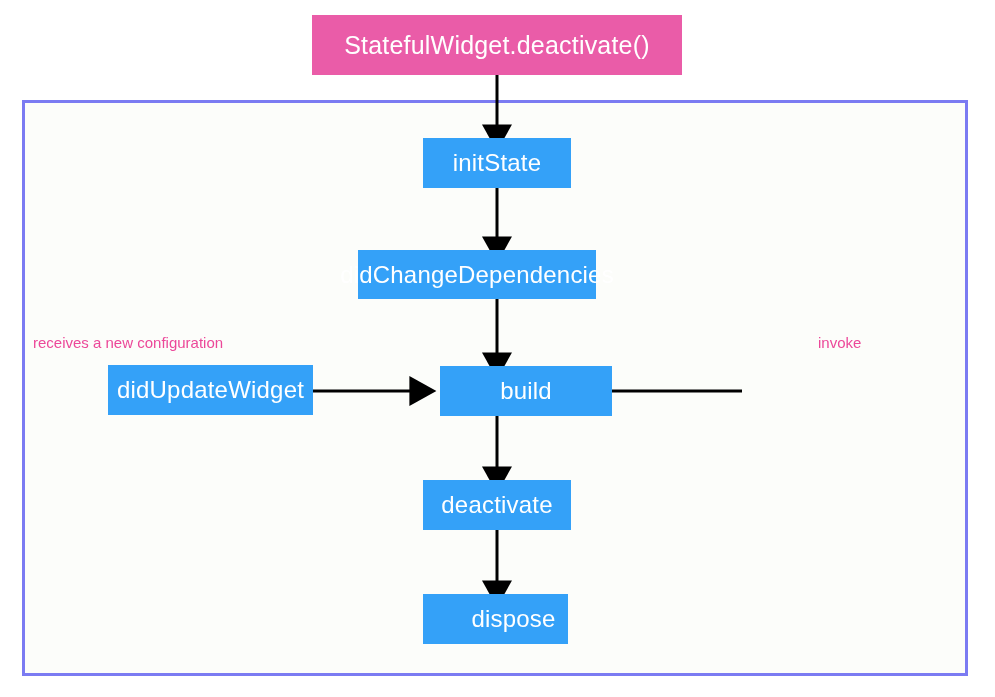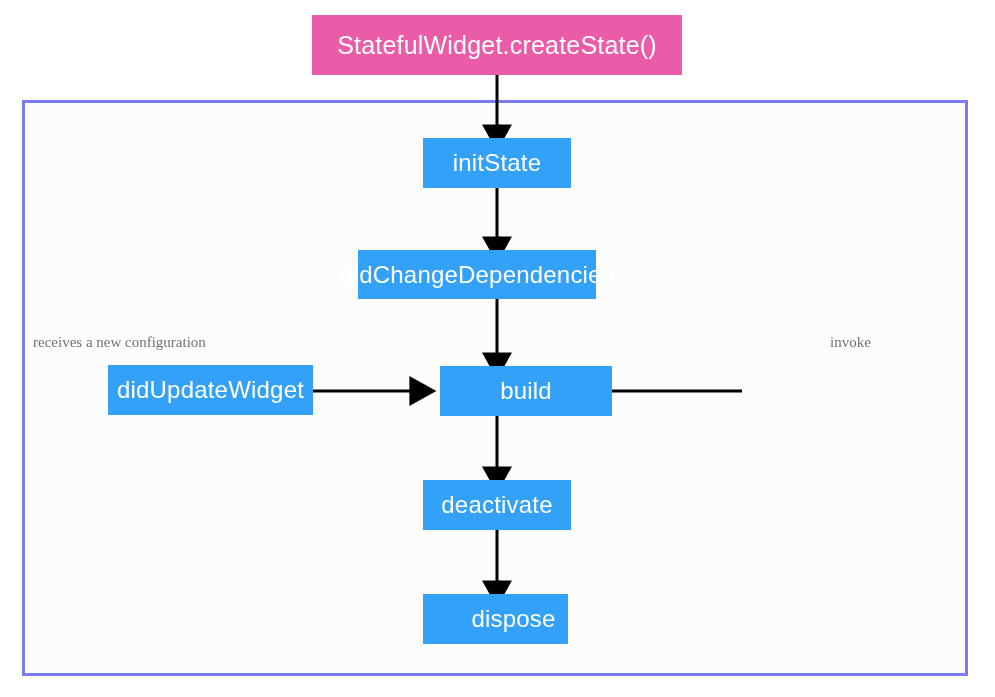--- a/index.html
+++ b/index.html
@@ -59,28 +59,28 @@
   #node-didchange    { left: 358px; top: 250px; width: 238px; height: 49px; }
   #node-build        { left: 440px; top: 366px; width: 172px; height: 50px; }
   #node-didupdate    { left: 108px; top: 365px; width: 205px; height: 50px; }
   #node-setstate     { left: 742px; top: 365px; width: 144px; height: 50px; }
   #node-deactivate   { left: 423px; top: 480px; width: 148px; height: 50px; }
   #node-dispose      { left: 423px; top: 594px; width: 145px; height: 50px; padding-left: 36px; }
 
   
   .annotation {
     position: absolute;
-    color: #737373;
+    color: #ec4899;
     font-size: 15px;
-    font-family: Liberation Serif, serif;
+    font-family: Liberation Sans, sans-serif;
     white-space: nowrap;
     z-index: 6;
   }
   #label-receives-config { left: 33px;  top: 334px; }
-  #label-invoke          { left: 818px; top: 334px; margin-left: 12px; }
+  #label-invoke          { left: 818px; top: 334px; }
 
   
   #connectors {
     position: absolute;
     left: 0;
     top: 0;
     width: 995px;
     height: 697px;
     z-index: 4;
     pointer-events: none;
@@ -122,21 +122,21 @@
 
     <g>
       <line x1="497" y1="416" x2="497" y2="470" stroke="#000000" stroke-width="3" marker-end="url(#arrow-down)"></line>
     </g>
 
     <g>
       <line x1="497" y1="530" x2="497" y2="584" stroke="#000000" stroke-width="3" marker-end="url(#arrow-down)"></line>
     </g>
   </svg>
 
-  <div class="node node-pink" id="node-createstate">StatefulWidget.createState()</div>
+  <div class="node node-pink" id="node-createstate">StatefulWidget.deactivate()</div>
 
   <div class="node node-blue" id="node-initstate">initState</div>
 
   <div class="node node-blue" id="node-didchange">didChangeDependencies</div>
 
   <div class="node node-blue" id="node-didupdate">didUpdateWidget</div>
 
   <div class="node node-blue" id="node-build">build</div>
 
 

